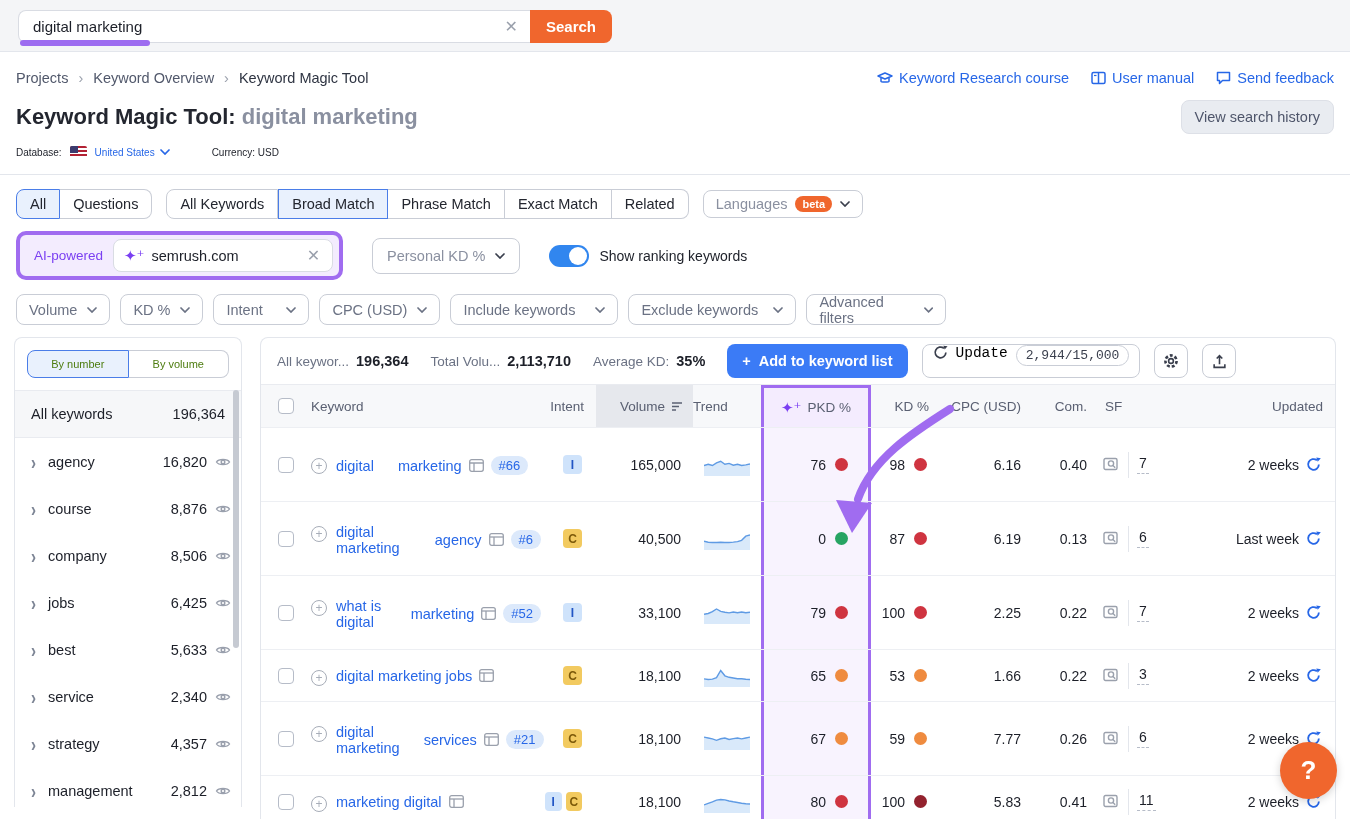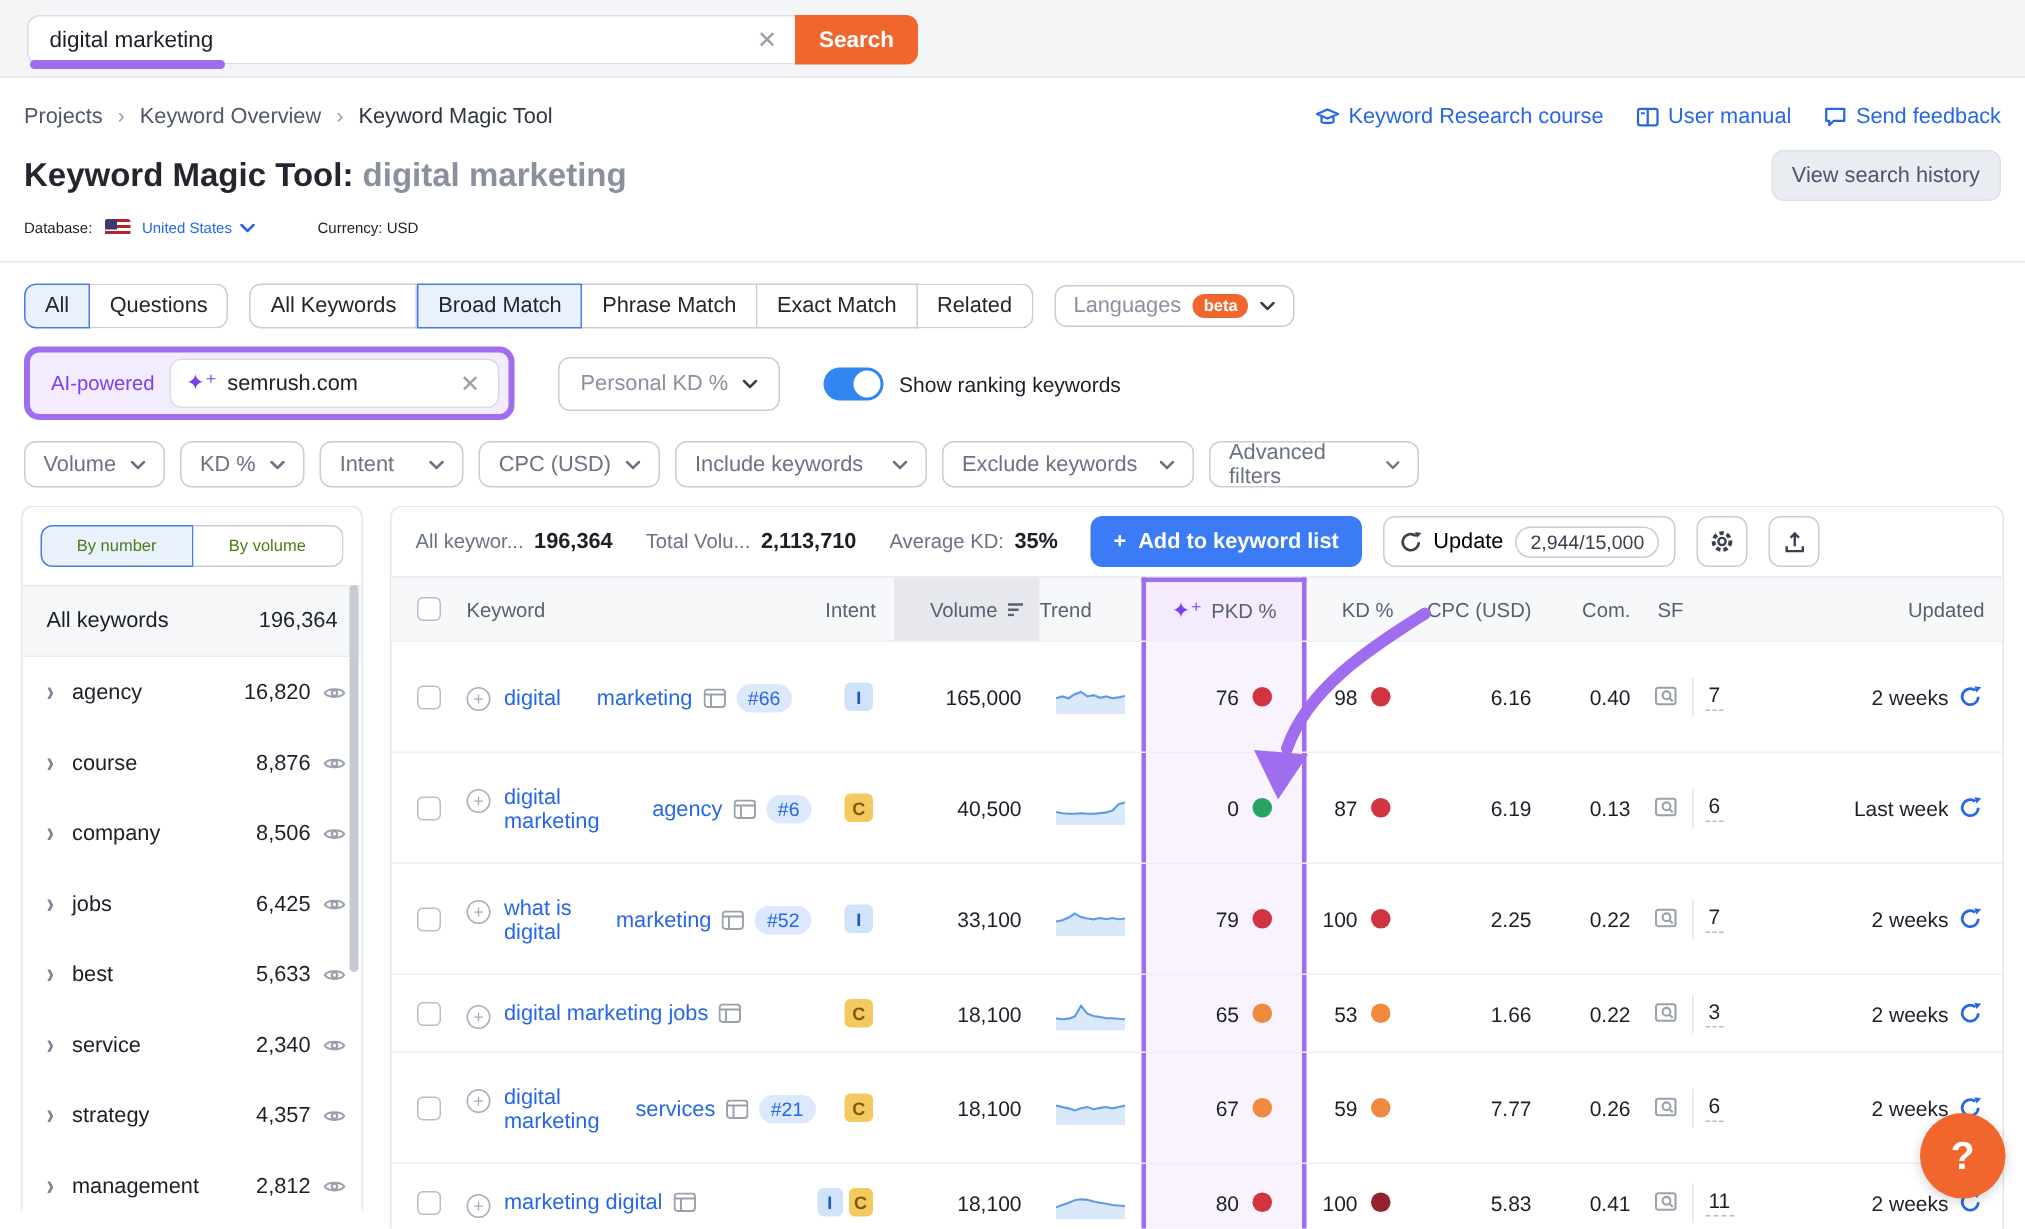--- a/index.html
+++ b/index.html
@@ -101,22 +101,22 @@
   .card { flex:1; min-width:0; border:1px solid #e3e6ec; border-bottom:none; border-radius:8px 8px 0 0;
     background:#fff; overflow:hidden; }
   .statsbar { display:flex; align-items:center; height:46px; padding:0 12px 0 16px; gap:8px; }
   .stat { display:flex; align-items:baseline; gap:7px; margin-right:14px; white-space:nowrap; }
   .stat .lab { color:#6b7284; font-size:13.5px; }
   .stat .val { font-weight:bold; font-size:14.5px; }
   .add-btn { background:#3b7bf6; color:#fff; border:none; border-radius:8px; height:34px; padding:0 15px;
     font-size:14.5px; font-weight:bold; cursor:pointer; display:flex; align-items:center; gap:8px;
     font-family:"Liberation Sans",sans-serif; white-space:nowrap; }
   .upd-btn { border:1px solid #c9cdd6; background:#fff; border-radius:8px; height:34px; padding:0 10px;
-    display:flex; align-items:center; gap:8px; font-size:14.5px; cursor:pointer; margin-left:6px;
-    font-family:Liberation Sans, sans-serif; white-space:nowrap; }
+    display:flex; align-items:flex-start; gap:8px; font-size:14.5px; cursor:pointer; margin-left:6px;
+    font-family:Liberation Mono, monospace; white-space:nowrap; }
   .quota { border:1px solid #c9cdd6; border-radius:12px; padding:2px 9px; font-size:13px; color:#3a3f4d; }
   .icon-btn { width:34px; height:34px; border:1px solid #c9cdd6; background:#fff; border-radius:8px;
     display:flex; align-items:center; justify-content:center; cursor:pointer; margin-left:6px; flex-shrink:0; }
 
   .trow { display:grid; grid-template-columns:50px 230px 55px 97px 68px 110px 70px 92px 60px 80px 1fr;
     align-items:center; border-bottom:1px solid #edeff3; }
   .thead { background:#f7f8fa; height:44px; color:#5a6072; font-size:13.5px; border-top:1px solid #e9ebf0; }
   .th { display:flex; align-items:center; height:100%; }
   .th-right { justify-content:flex-end; padding-right:12px; }
   .th-vol { background:#e6e8ed; justify-content:flex-end; padding-right:10px; gap:7px; cursor:pointer; }

